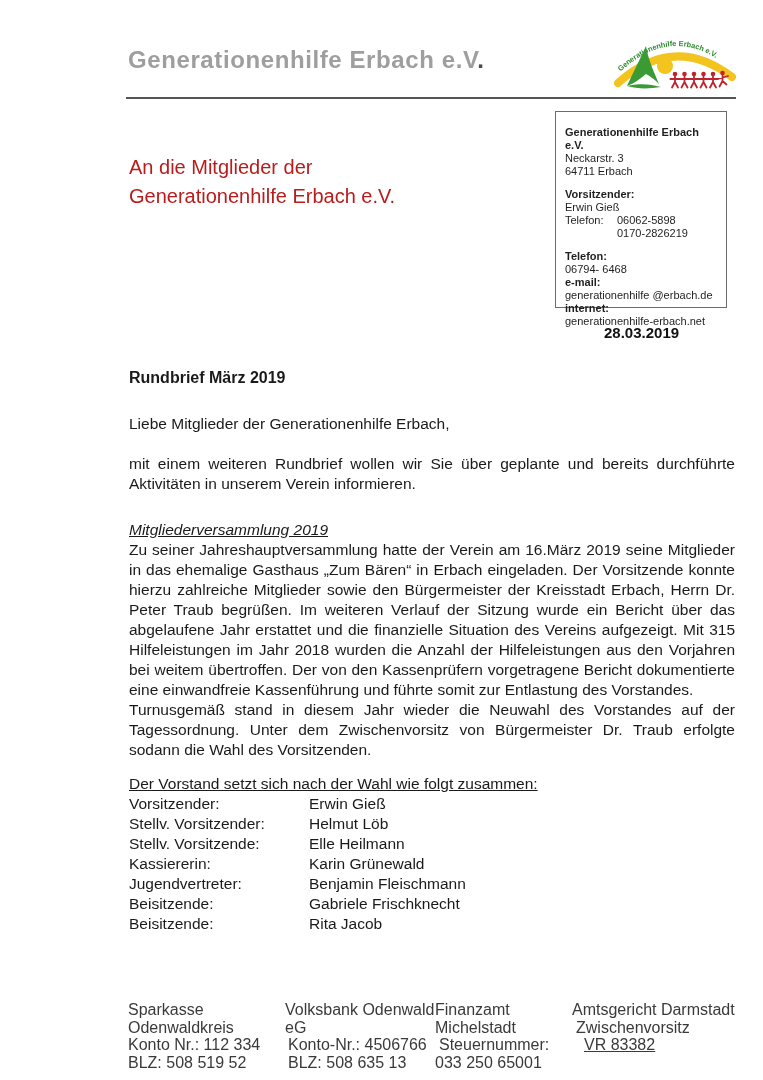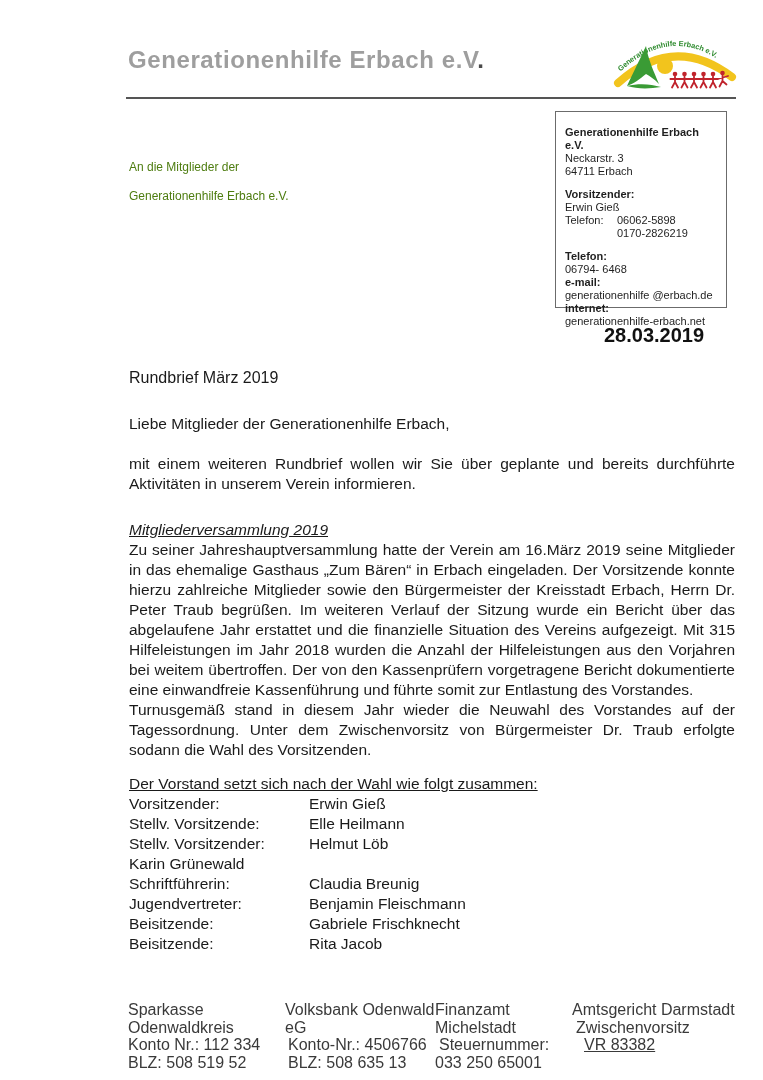--- a/index.html
+++ b/index.html
@@ -11,39 +11,39 @@
   .header-title {
     position:absolute; left:89px; top:46px;
     font-size:24px; font-weight:bold; color:#9e9e9e; letter-spacing:0.6px;
     white-space:nowrap;
   }
   .header-title .dark-dot { color:#4a4a4a; }
   .header-rule { position:absolute; left:87px; top:97px; width:610px; height:2px; background:#555555; }
   .logo { position:absolute; left:572px; top:29px; width:127px; height:66px; }
 
   
-  .recipient { position:absolute; left:90px; top:153px; font-size:12px; line-height:29px; color:#4d7c0f; }
+  .recipient { position:absolute; left:90px; top:153px; font-size:20px; line-height:29px; color:#b91c1c; }
 
   
   .contact-box {
     position:absolute; left:516px; top:111px; width:172px; height:197px;
     border:1px solid #6b6b6b; box-sizing:border-box;
     padding:14px 6px 0 9px; font-size:11px; line-height:13px; color:#1f1f1f;
   }
   .cb-bold { font-weight:bold; }
   .cb-gap { height:10px; }
   .cb-row { white-space:nowrap; }
   .cb-lab { display:inline-block; width:52px; }
 
   
-  .date-line { position:absolute; left:565px; top:324px; font-size:20px; font-weight:bold; color:#111111; }
+  .date-line { position:absolute; left:565px; top:324px; font-size:15px; font-weight:bold; color:#111111; }
 
   
   .main { position:absolute; left:90px; top:368px; width:606px; font-size:15.5px; line-height:20px; color:#1a1a1a; }
-  .subject { font-size:16px; font-weight:normal; margin:0 0 26px 0; }
+  .subject { font-size:16px; font-weight:bold; margin:0 0 26px 0; }
   .salutation { margin:0 0 20px 0; }
   .intro { margin:0 0 26px 0; text-align:justify; }
   .section-heading { font-weight:normal; font-style:italic; text-decoration:underline; }
   .para { margin:0; text-align:justify; }
   .board-heading { margin-top:14px; text-decoration:underline; }
   .board { margin-top:0; }
   .brow { display:flex; }
   .brole { width:180px; flex:0 0 180px; }
   .bname { flex:1; }
 
@@ -145,33 +145,30 @@
     <p class="para">Zu seiner Jahreshauptversammlung hatte der Verein am 16.März 2019 seine Mitglieder in das ehemalige Gasthaus „Zum Bären“ in Erbach eingeladen. Der Vorsitzende konnte hierzu zahlreiche Mitglieder sowie den Bürgermeister der Kreisstadt Erbach, Herrn Dr. Peter Traub begrüßen. Im weiteren Verlauf der Sitzung wurde ein Bericht über das abgelaufene Jahr erstattet und die finanzielle Situation des Vereins aufgezeigt. Mit 315 Hilfeleistungen im Jahr 2018 wurden die Anzahl der Hilfeleistungen aus den Vorjahren bei weitem übertroffen. Der von den Kassenprüfern vorgetragene Bericht dokumentierte eine einwandfreie Kassenführung und führte somit zur Entlastung des Vorstandes.</p>
     <p class="para">Turnusgemäß stand in diesem Jahr wieder die Neuwahl des Vorstandes auf der Tagessordnung. Unter dem Zwischenvorsitz von Bürgermeister Dr. Traub erfolgte sodann die Wahl des Vorsitzenden.</p>
 
     <div class="board-heading">Der Vorstand setzt sich nach der Wahl wie folgt zusammen:</div>
     <div class="board">
       <div class="brow">
           <span class="brole">Vorsitzender:</span>
           <span class="bname">Erwin Gieß</span>
         </div>
       <div class="brow">
+          <span class="brole">Stellv. Vorsitzender:</span>
+          <span class="bname">Helmut Löb</span>
+        </div>
+      <div class="brow">
           <span class="brole">Stellv. Vorsitzende:</span>
           <span class="bname">Elle Heilmann</span>
         </div>
       <div class="brow">
-          <span class="brole">Stellv. Vorsitzender:</span>
-          <span class="bname">Helmut Löb</span>
-        </div>
-      <div class="brow">
+          <span class="brole">Kassiererin:</span>
           <span class="bname">Karin Grünewald</span>
-        </div>
-      <div class="brow">
-          <span class="brole">Schriftführerin:</span>
-          <span class="bname">Claudia Breunig</span>
         </div>
       <div class="brow">
           <span class="brole">Jugendvertreter:</span>
           <span class="bname">Benjamin Fleischmann</span>
         </div>
       <div class="brow">
           <span class="brole">Beisitzende:</span>
           <span class="bname">Gabriele Frischknecht</span>
         </div>
       <div class="brow">

